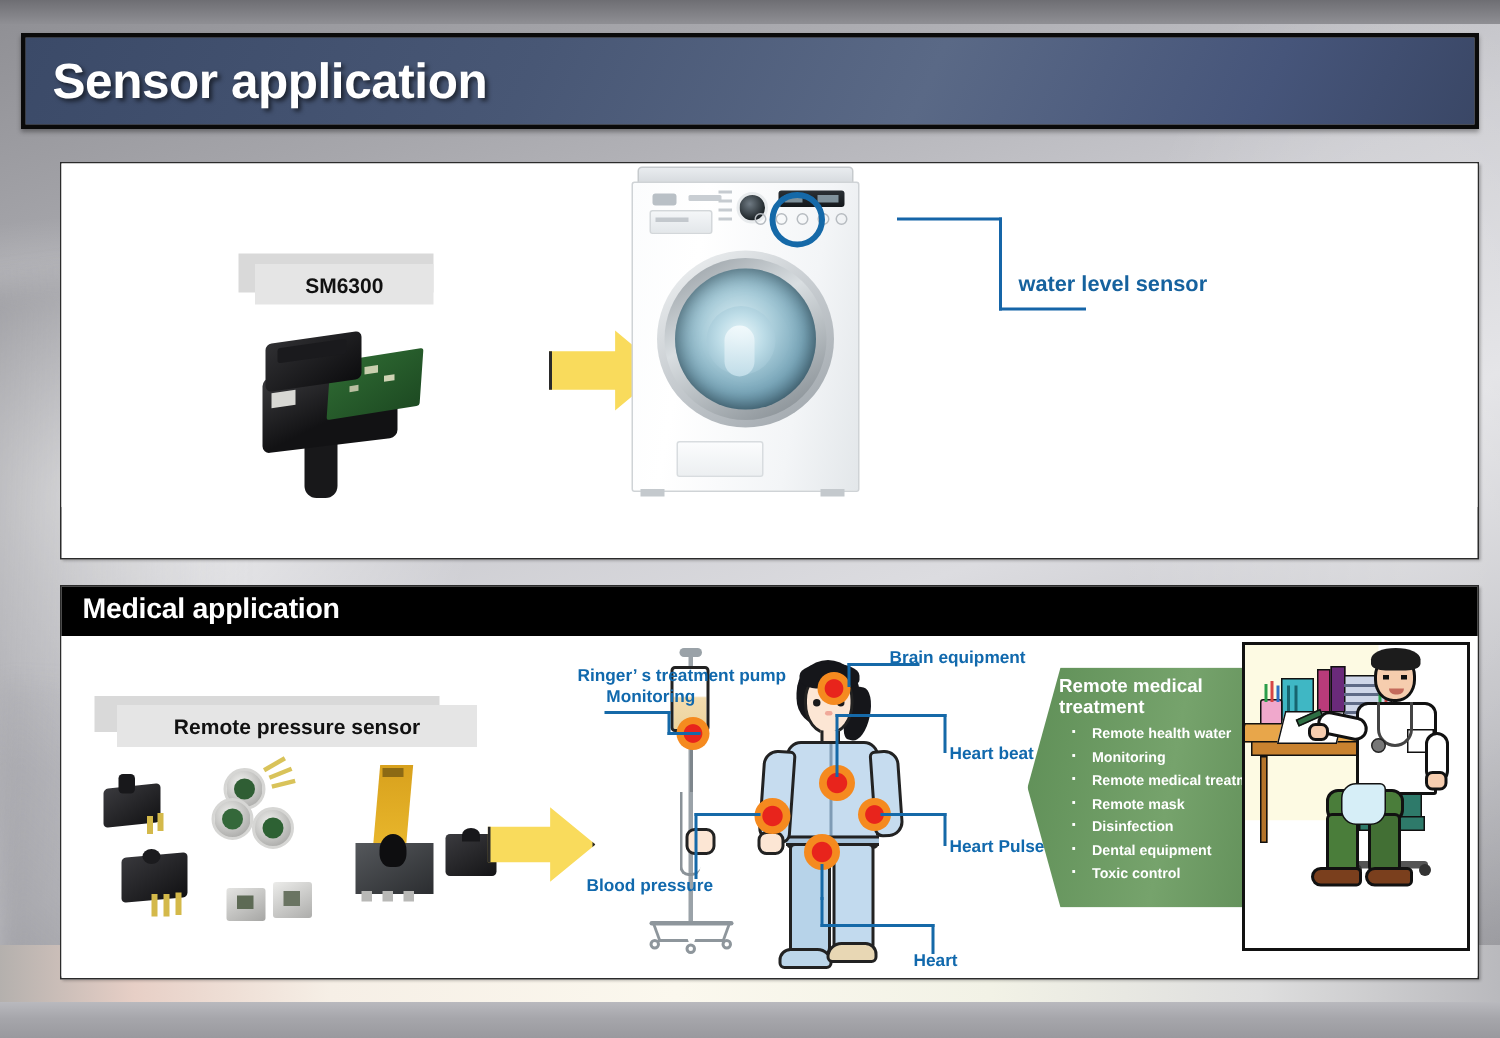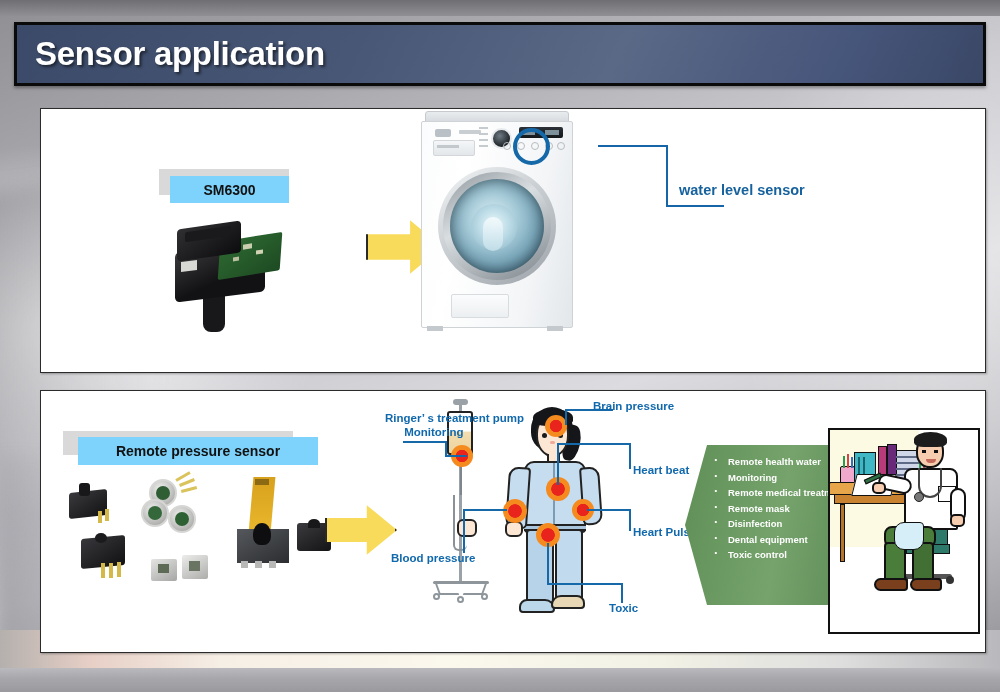--- a/index.html
+++ b/index.html
@@ -47,21 +47,21 @@
                 padding:5px 0 6px 14px; letter-spacing:-.2px; white-space:pre; }
   .panel-body { position:relative; background:#fff; overflow:hidden; }
 
   #panel-home { left:40px; top:108px; width:946px; height:265px; }
   #panel-home .panel-body { height:new; }
   #panel-medical { left:40px; top:390px; width:946px; height:263px; }
 
   
   .tag-wrap { position:absolute; }
   .tag-shadow { position:absolute; background:#d9d9d9; }
-  .tag { position:absolute; background:#7dd3fc; color:#111; font-weight:bold;
+  .tag { position:absolute; background:#e5e5e5; color:#111; font-weight:bold;
          display:flex; align-items:center; justify-content:center; }
 
   
   .arrow-right { position:absolute; background:#f9db5c;
      border:2px solid #2a2a2a;
      clip-path:polygon(0% 28%, 58% 28%, 58% 4%, 100% 50%, 58% 96%, 58% 72%, 0% 72%); }
 
   
   .sensor-sm { position:absolute; }
 
@@ -191,20 +191,21 @@
     <div class="callout-line" style="left:557px; top:36px; width:70px; height:2px;"></div>
     <div class="callout-line" style="left:625px; top:36px; width:2px; height:62px;"></div>
     <div class="callout-line" style="left:625px; top:96px; width:58px; height:2px;"></div>
 
     <div class="callout-text" style="left:638px; top:72px;">water level sensor</div>
 
   </div>
 </div>
 
 <div class="panel" id="panel-medical">
+  <div class="panel-head">Medical application</div>
   <div class="panel-body" style="height:227px;">
 
     <div class="tag-wrap">
       <div class="tag-shadow" style="left:22px; top:40px; width:230px; height:24px;"></div>
       <div class="tag" style="left:37px; top:46px; width:240px; height:28px; font-size:14px;">Remote pressure sensor</div>
     </div>
 
     <div>
 
       <div class="part" style="left:24px;top:92px;width:46px;height:42px;">
@@ -328,34 +329,36 @@
       <div class="lead" style="left:166px;top:190px;width:76px;height:2px;"></div>
       <div class="lead" style="left:240px;top:190px;width:2px;height:20px;"></div>
 
       <div class="lead" style="left:82px;top:116px;width:44px;height:2px;"></div>
       <div class="lead" style="left:82px;top:116px;width:2px;height:44px;"></div>
 
       <div class="lead" style="left:64px;top:62px;width:22px;height:2px;"></div>
       <div class="lead" style="left:64px;top:48px;width:2px;height:16px;"></div>
       <div class="lead" style="left:22px;top:48px;width:44px;height:2px;"></div>
 
-      <div class="med-label" style="left:212px;top:6px;">Brain pressure</div>
+      <div class="med-label" style="left:212px;top:6px;">Brain equipment</div>
       <div class="med-label" style="left:252px;top:70px;">Heart beat</div>
       <div class="med-label" style="left:252px;top:132px;">Heart Pulse</div>
-      <div class="med-label" style="left:228px;top:208px;">Toxic</div>
+      <div class="med-label" style="left:228px;top:208px;">Heart</div>
       <div class="med-label" style="left:10px;top:158px;">Blood pressure</div>
       <div class="med-label" style="left:4px;top:18px;">Ringer’ s treatment pump
       Monitoring</div>
     </div>
 
   </div>
 </div>
 
 <div id="green-arrow"></div>
 <div id="green-list">
+  <div id="green-title">Remote medical
+treatment</div>
   <ul>
     <li>Remote health water</li>
     <li>Monitoring</li>
     <li>Remote medical treatment</li>
     <li>Remote mask</li>
     <li>Disinfection</li>
     <li>Dental equipment</li>
     <li>Toxic control</li>
   </ul>
 </div>

